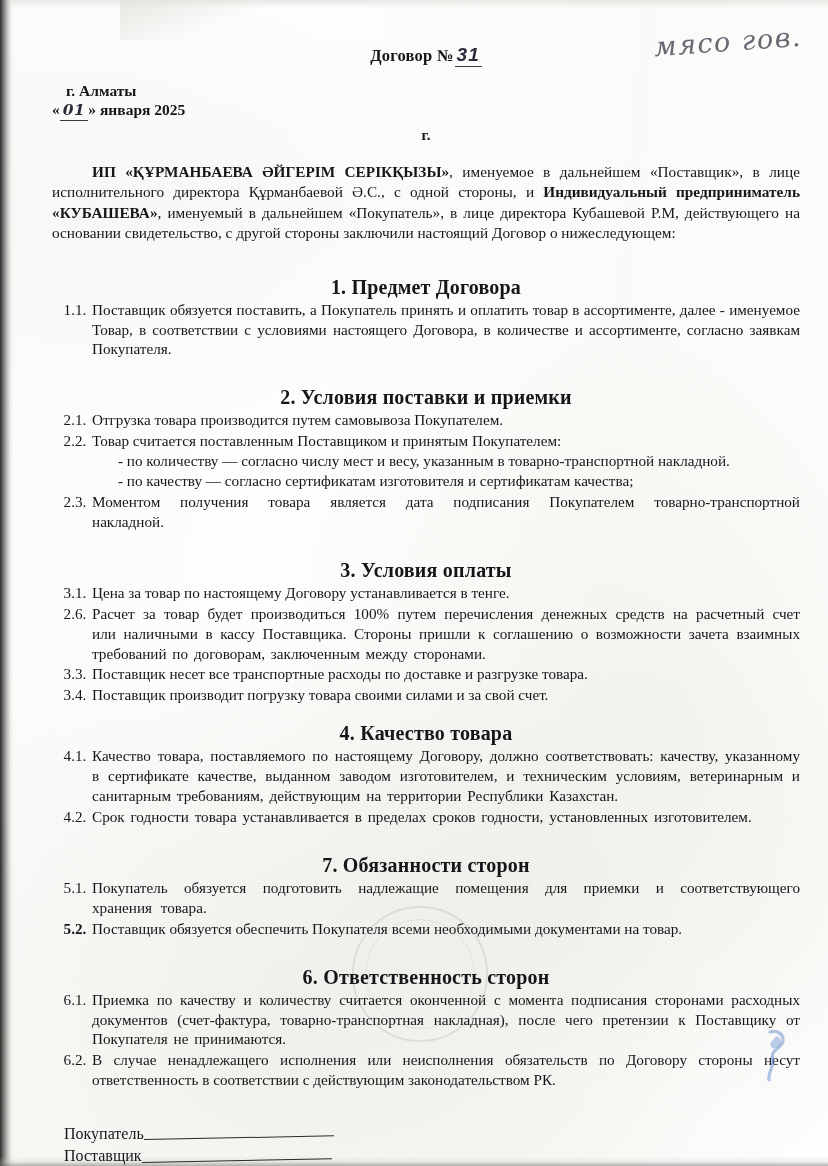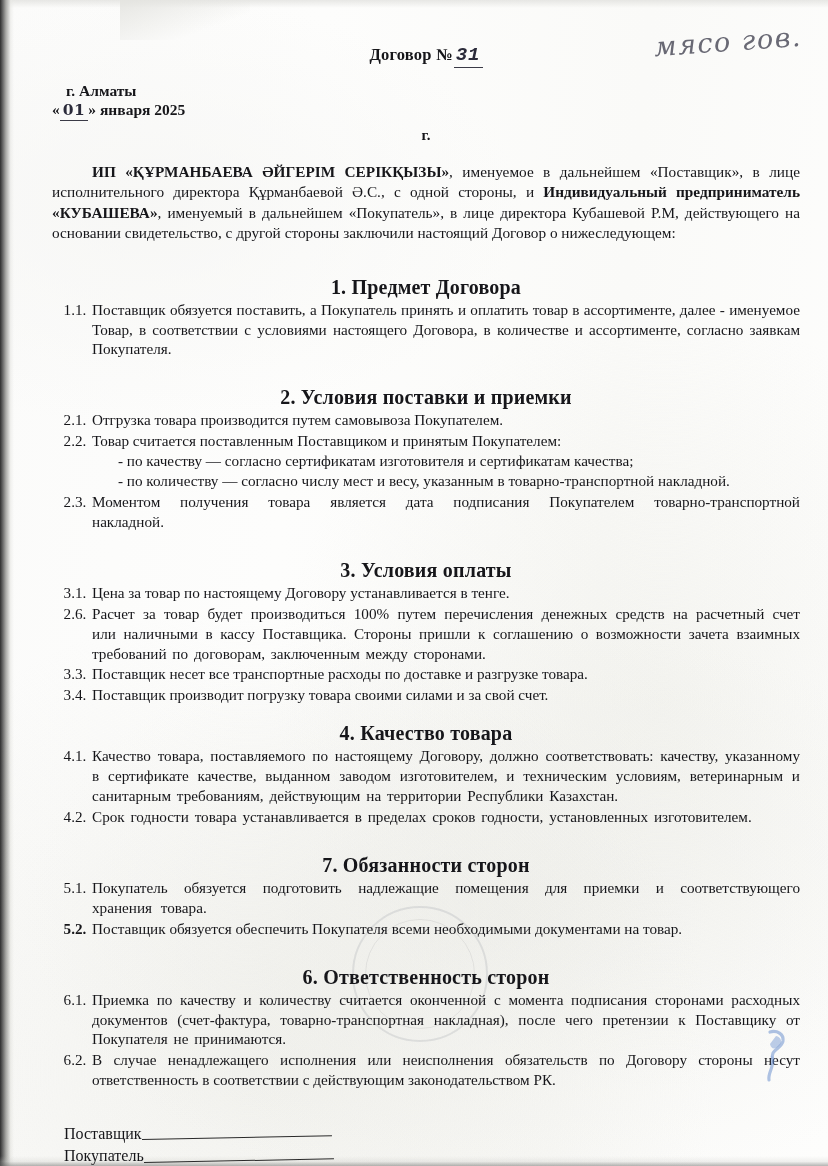--- a/index.html
+++ b/index.html
@@ -53,21 +53,21 @@
 
   
   .doc-title {
     text-align: center;
     font-size: 16.5px;
     font-weight: 700;
     letter-spacing: .2px;
     padding-top: 44px;
   }
   .doc-title .num-hand {
-    font-family: Liberation Mono, monospace;
+    font-family: Liberation Sans, sans-serif;
     font-style: italic;
     font-weight: 700;
     font-size: 19px;
     letter-spacing: 1px;
     border-bottom: 1.4px solid #3a3a46;
     padding: 0 2px 1px 2px;
     margin-left: 1px;
     color: #2b2b3a;
   }
   .hand-note {
@@ -90,20 +90,21 @@
     align-items: flex-start;
     margin-top: 16px;
     font-size: 15.5px;
     font-weight: 700;
     flex-direction: column;
   }
   .city-row .city { padding-left: 14px; }
   .city-row .date { padding-right: 6px; white-space: nowrap; }
   .date .day-hand {
     font-family: "DejaVu Serif", serif;
+    font-style: italic;
     font-weight: 700;
     border-bottom: 1.3px solid #3a3a46;
     padding: 0 3px 1px 3px;
     color: #2b2b3a;
     letter-spacing: .5px;
   }
   .lone-g {
     text-align: center;
     font-size: 15px;
     font-weight: 700;
@@ -273,24 +274,24 @@
     <div class="gap-l"></div>
     <div class="sec-head">2. Условия поставки и приемки</div>
     <div class="clause">
       <span class="lbl">2.1.</span>
       <span class="txt">Отгрузка товара производится путем самовывоза Покупателем.</span>
     </div>
     <div class="clause">
       <span class="lbl">2.2.</span>
       <span class="txt">Товар считается поставленным Поставщиком и принятым Покупателем:</span>
     </div>
-    <div class="dash-item">- по качеству — согласно сертификатам изготовителя и сертификатам качества;</div>
     <div class="dash-item">
       <span class="txt">- по количеству — согласно числу мест и весу, указанным в товарно-транспортной накладной.</span>
     </div>
+    <div class="dash-item">- по качеству — согласно сертификатам изготовителя и сертификатам качества;</div>
     <div class="clause">
       <span class="lbl">2.3.</span>
       <span class="txt looser">Моментом получения товара является дата подписания Покупателем товарно-транспортной накладной.</span>
     </div>
 
     <div class="gap-l"></div>
     <div class="sec-head">3.    Условия оплаты</div>
     <div class="clause">
       <span class="lbl">3.1.</span>
       <span class="txt">Цена за товар по настоящему Договору устанавливается в тенге.</span>
@@ -335,24 +336,24 @@
     <div class="clause">
       <span class="lbl">6.1.</span>
       <span class="txt loose">Приемка по качеству и количеству считается оконченной с момента подписания сторонами расходных документов (счет-фактура, товарно-транспортная накладная), после чего претензии к Поставщику от Покупателя не принимаются.</span>
     </div>
     <div class="clause">
       <span class="lbl">6.2.</span>
       <span class="txt">В случае ненадлежащего исполнения или неисполнения обязательств по Договору стороны несут ответственность в соответствии с действующим законодательством РК.</span>
     </div>
 
     <div class="sign-block">
+      <div class="sign-row">
+        <span class="label">Покупатель</span>
+        <span class="rule"></span>
+      </div>
       <div class="sign-row">
         <span class="label">Поставщик</span>
         <span class="rule"></span>
       </div>
-      <div class="sign-row">
-        <span class="label">Покупатель</span>
-        <span class="rule"></span>
-      </div>
     </div>
 
   </div>
 </div>
 
 </body></html>

